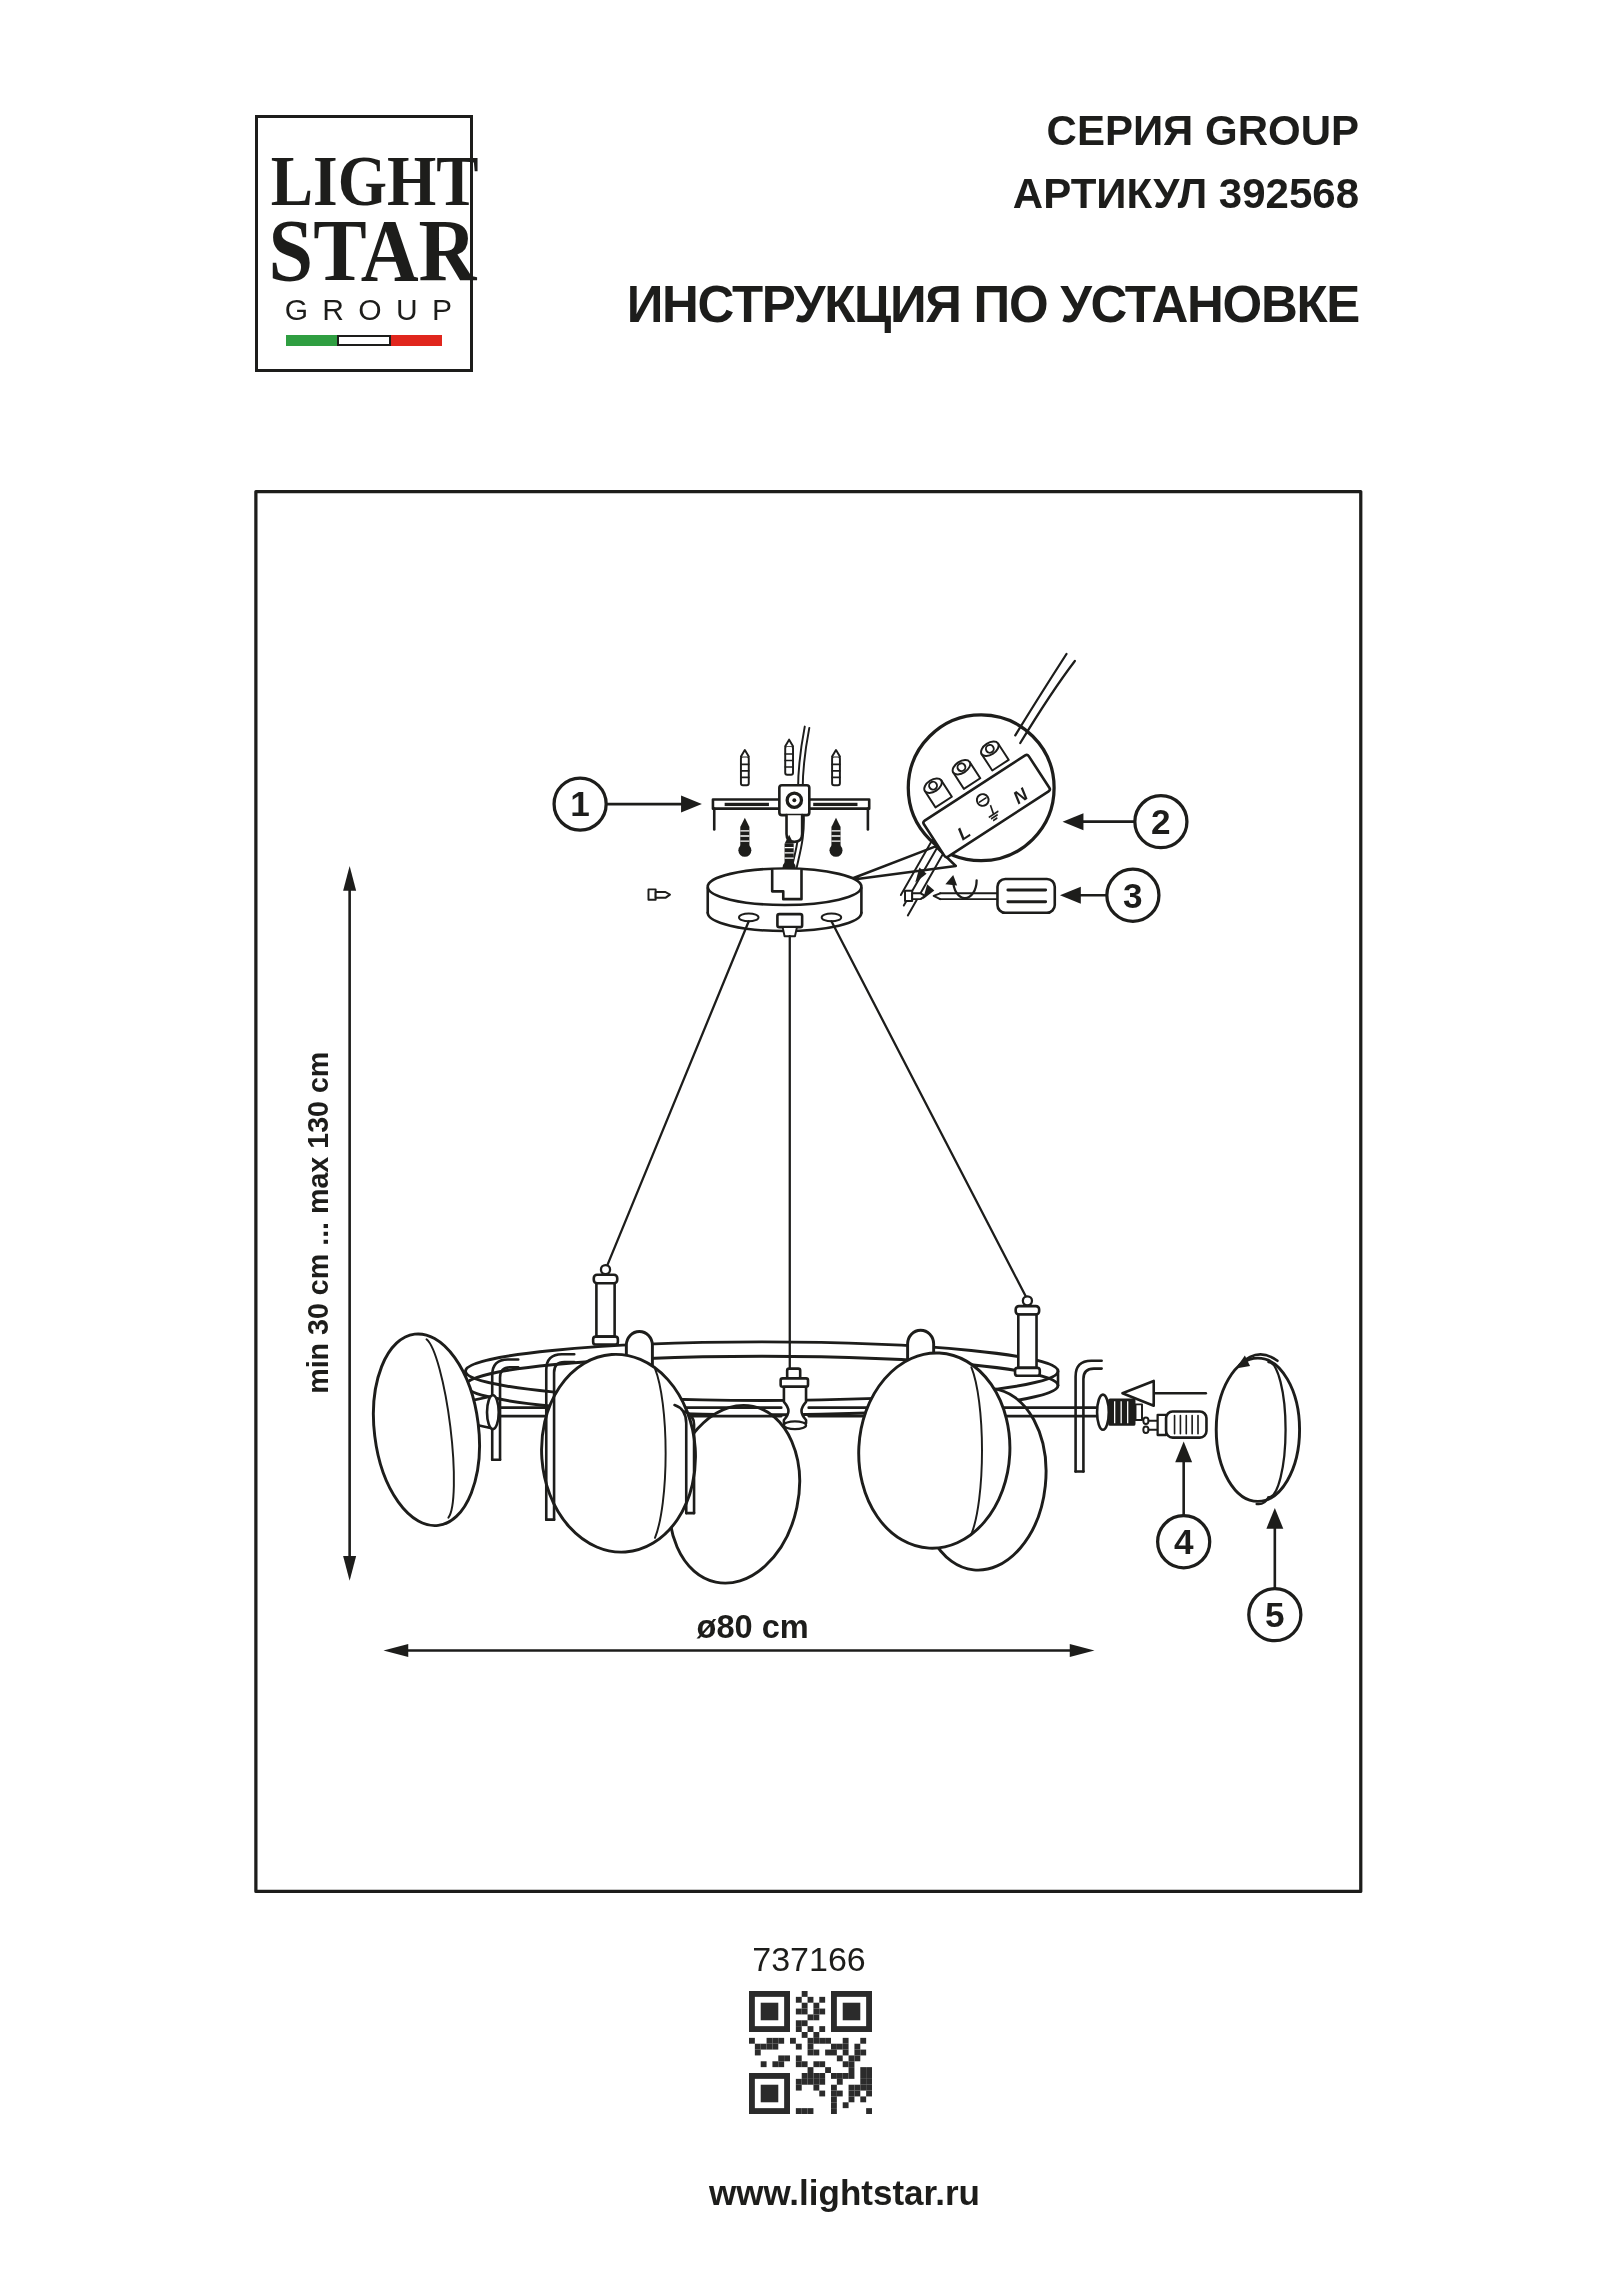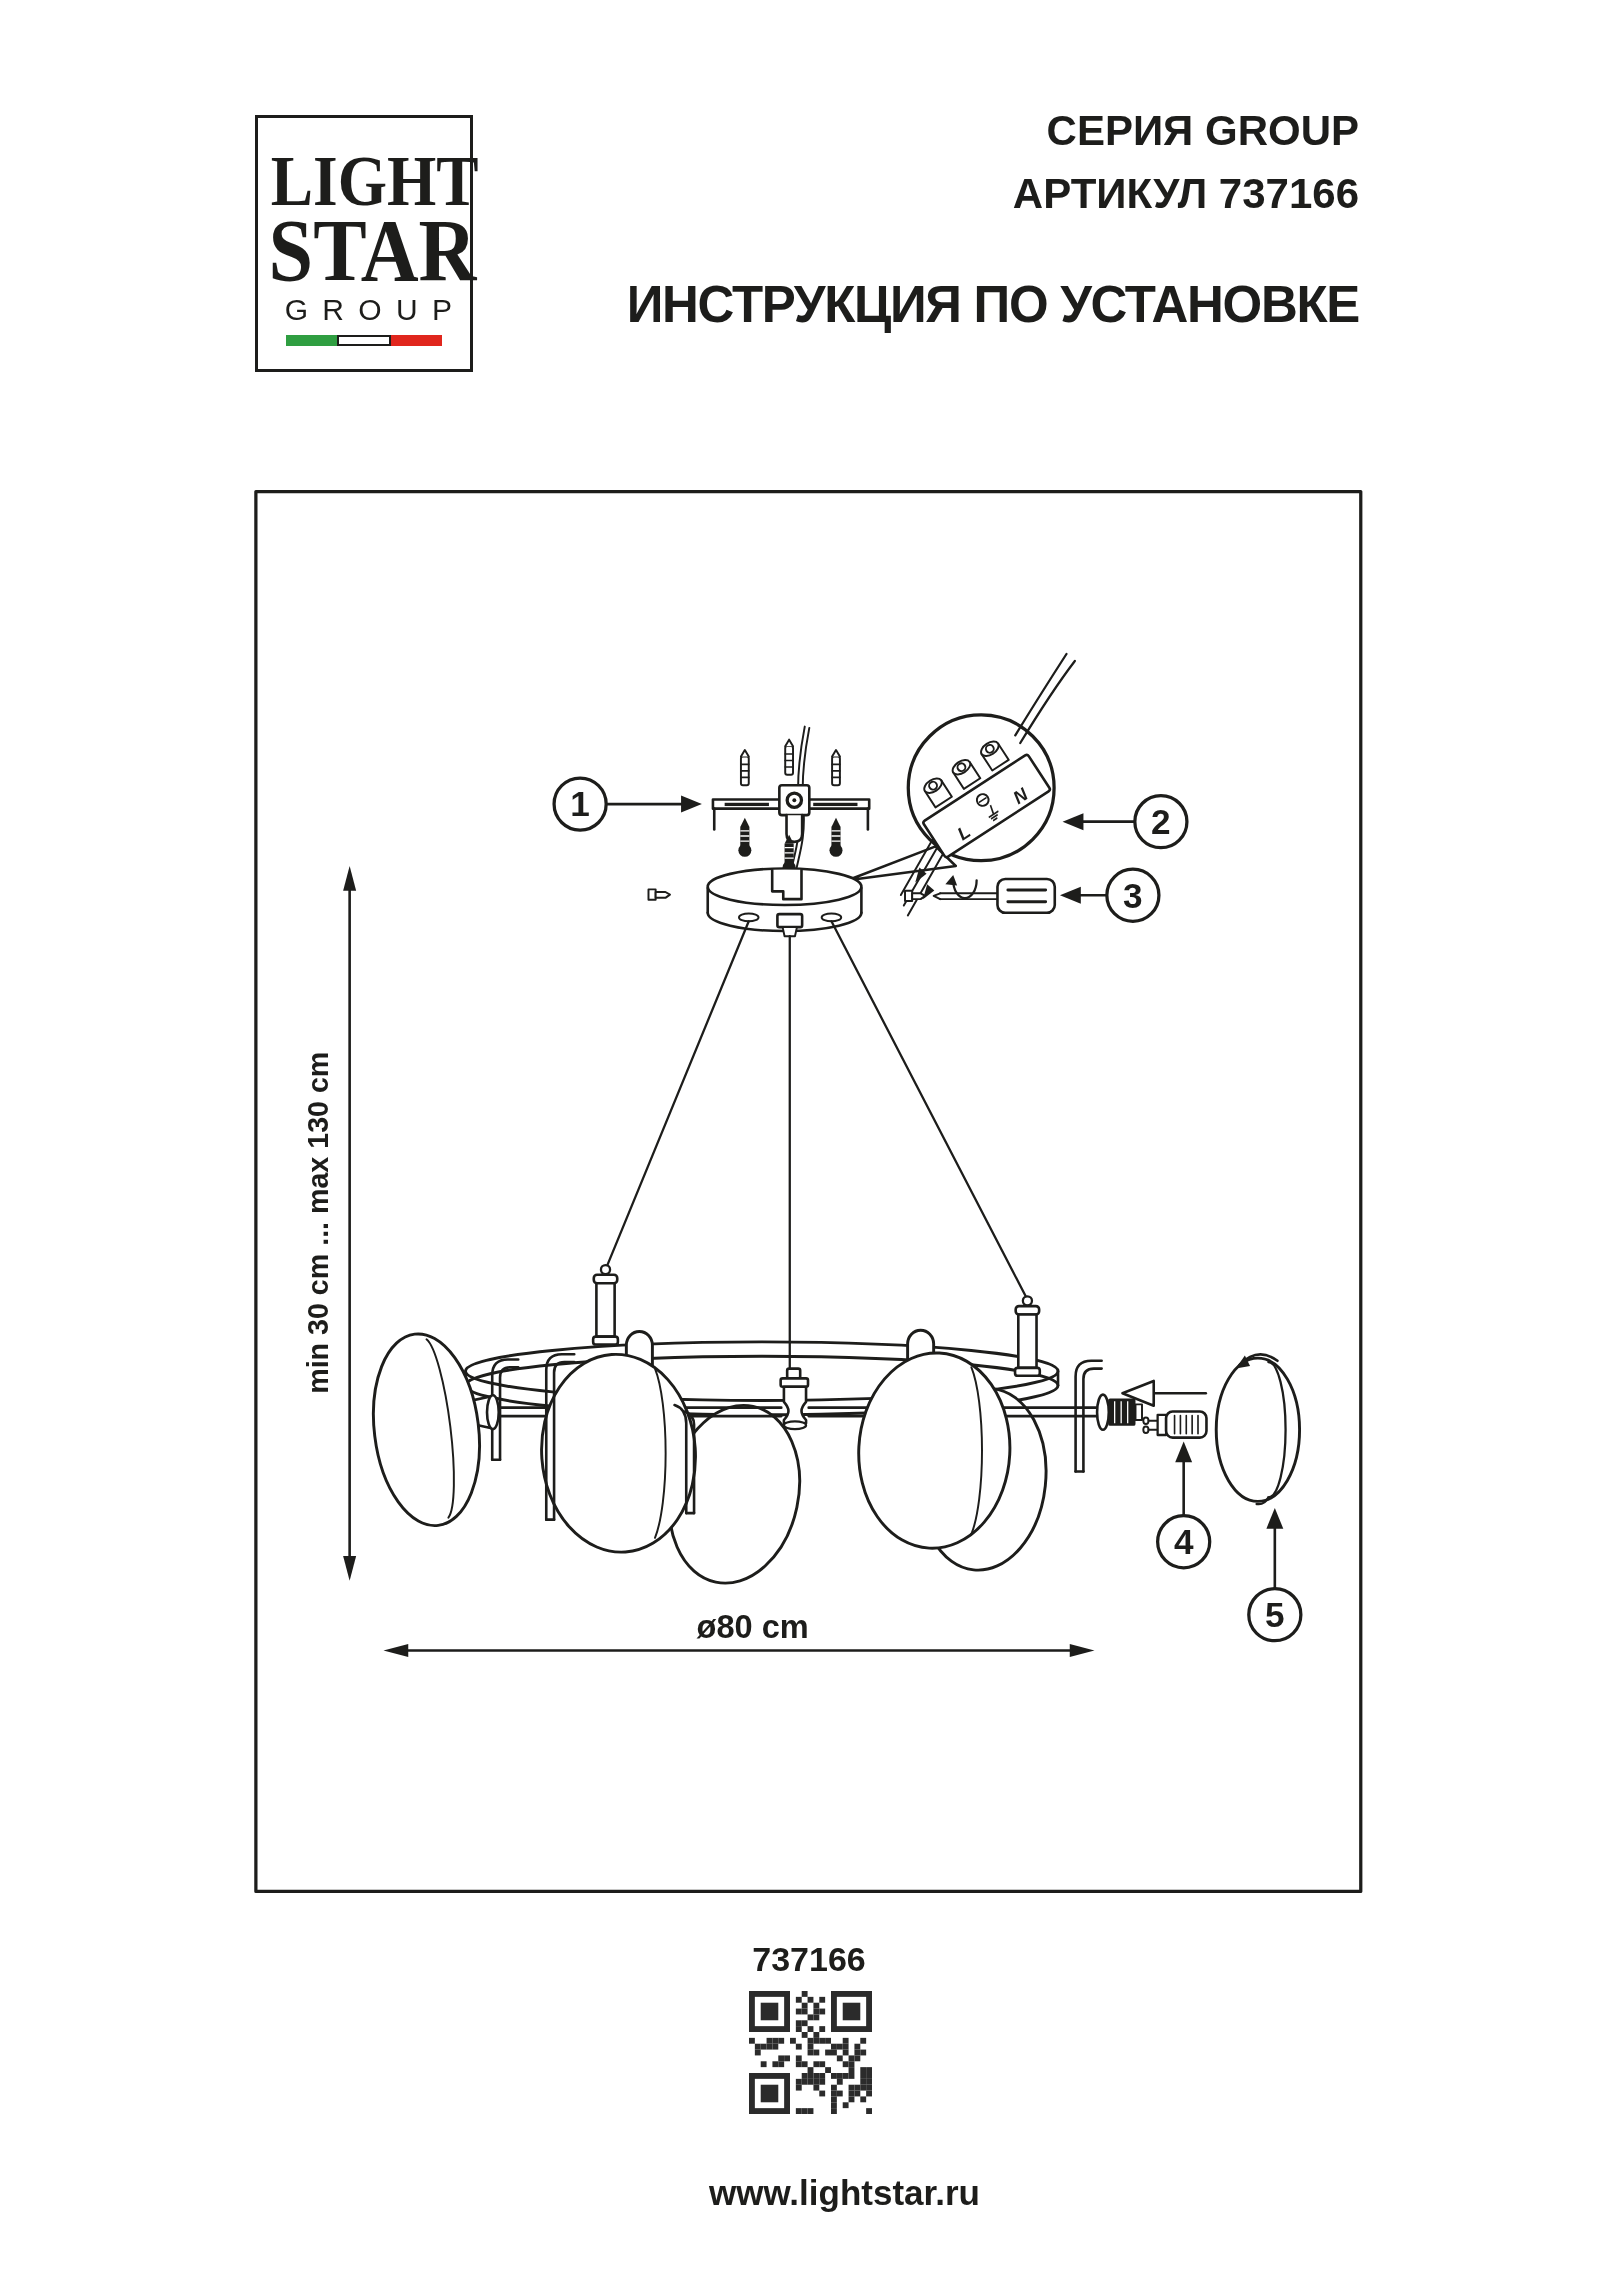--- a/index.html
+++ b/index.html
@@ -17,21 +17,21 @@
   .flag{width:156px;height:10.4px;margin:9px auto 0;display:flex;}
   .flag span{flex:1;display:block;}
   .flag .mid{border:2px solid #1d1d1b;box-sizing:border-box;}
   
   .hdr-top{position:absolute;right:257px;top:99px;text-align:right;
            font-size:42px;line-height:63px;font-weight:700;}
   .hdr-instr{position:absolute;right:257px;top:280px;text-align:right;
              font-size:51px;line-height:50px;font-weight:700;letter-spacing:-1.3px;}
   
   .art-num{position:absolute;left:679px;top:1940px;width:260px;text-align:center;
-           font-size:34px;font-weight:700;}
+           font-size:34px;font-weight:400;}
   .qr{position:absolute;left:749px;top:1991px;}
   .site{position:absolute;left:709px;top:2173px;width:260px;text-align:center;
         font-size:35px;font-weight:700;}
   
   .diagram{position:absolute;left:0;top:0;width:1616px;height:2284px;}
   .ln{stroke:#1d1d1b;stroke-width:4;fill:none;stroke-linecap:round;stroke-linejoin:round;}
   .lnw{stroke:#1d1d1b;stroke-width:4;fill:#fff;stroke-linecap:round;stroke-linejoin:round;}
   .fillb{fill:#1d1d1b;stroke:none;}
   .thin{stroke-width:2.5;}
   .t3{stroke-width:3;}
@@ -57,21 +57,21 @@
     <div class="logo-w3">GROUP</div>
     <div class="flag">
       <span style="background:#2f9e41"></span>
       <span class="mid" style="background:#ffffff"></span>
       <span style="background:#e0261d"></span>
     </div>
   </div>
 
   <div class="hdr-top">
     <div>СЕРИЯ GROUP</div>
-    <div>АРТИКУЛ 737166</div>
+    <div>АРТИКУЛ 392568</div>
   </div>
   <div class="hdr-instr">
     <div>ИНСТРУКЦИЯ ПО УСТАНОВКЕ</div>
   </div>
 
   <svg class="diagram" viewBox="0 0 2482 3508">
 
     <rect x="393" y="755" width="1697" height="2150" class="ln thick"></rect>
 
     <g>

